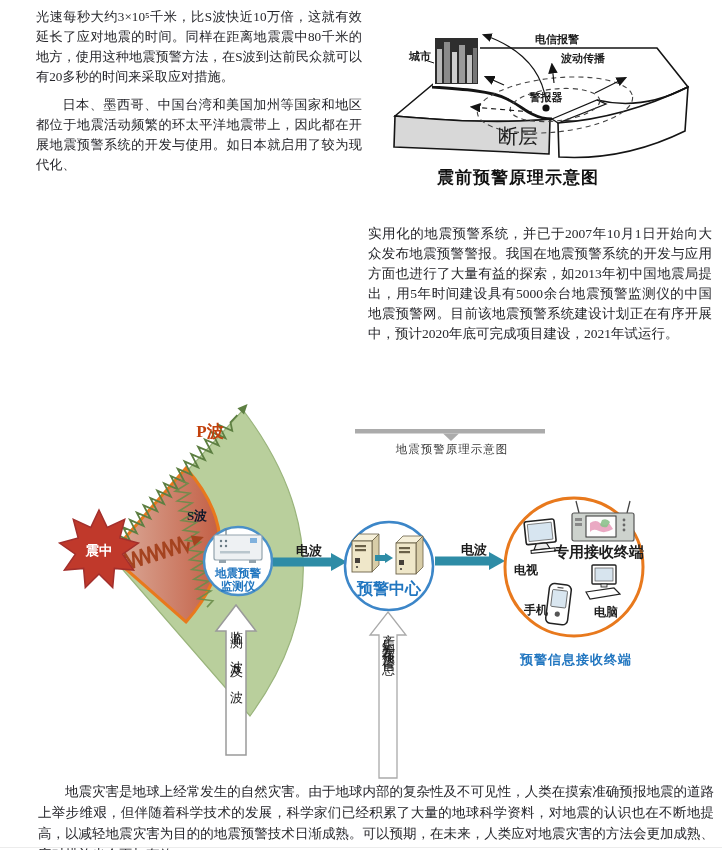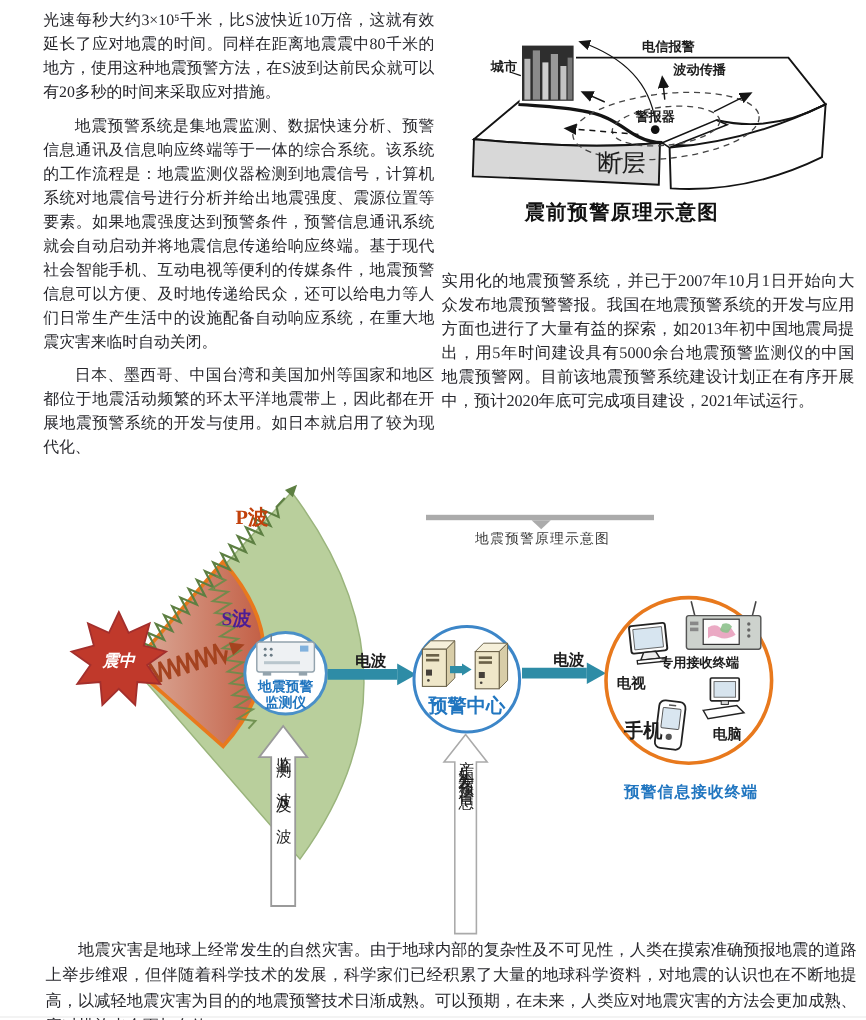--- a/index.html
+++ b/index.html
@@ -31,21 +31,20 @@
   .page-divider{position:absolute;left:0;top:847px;width:722px;height:1px;background:#ececec;}
   svg{display:block;}
 </style>
 </head>
 <body>
 
 <div class="page">
 
   <div class="col left-col">
     <p>光速每秒大约3×10⁵千米，比S波快近10万倍，这就有效延长了应对地震的时间。同样在距离地震震中80千米的地方，使用这种地震预警方法，在S波到达前民众就可以有20多秒的时间来采取应对措施。</p>
-    <p class="indent">地震预警系统是集地震监测、数据快速分析、预警信息通讯及信息响应终端等于一体的综合系统。该系统的工作流程是：地震监测仪器检测到地震信号，计算机系统对地震信号进行分析并给出地震强度、震源位置等要素。如果地震强度达到预警条件，预警信息通讯系统就会自动启动并将地震信息传递给响应终端。基于现代社会智能手机、互动电视等便利的传媒条件，地震预警信息可以方便、及时地传递给民众，还可以给电力等人们日常生产生活中的设施配备自动响应系统，在重大地震灾害来临时自动关闭。</p>
     <p class="indent">日本、墨西哥、中国台湾和美国加州等国家和地区都位于地震活动频繁的环太平洋地震带上，因此都在开展地震预警系统的开发与使用。如日本就启用了较为现代化、</p>
   </div>
 
   <div class="abs" style="left:392px;top:15px;width:325px;height:155px;">
     <svg width="325" height="155" viewBox="0 0 325 155">
       <defs>
         <marker id="ah" markerWidth="9" markerHeight="8" refX="7" refY="4" orient="auto">
           <polygon points="0,0 9,4 0,8" fill="#141414"></polygon>
         </marker>
       </defs>
@@ -215,29 +214,29 @@
         <polygon points="0,27 28,23 34,29 4,34" fill="#ffffff" stroke="#222" stroke-width="1.2"></polygon>
       </g>
 
       <polygon points="206,210 226,236 216,236 216,360 196,360 196,236 186,236" fill="#ffffff" stroke="#9a9a9a" stroke-width="1.5"></polygon>
       <polygon points="358,217 376,240 367,240 367,383 349,383 349,240 340,240" fill="#ffffff" stroke="#aaaaaa" stroke-width="1.3"></polygon>
     </svg>
   </div>
 
   <div class="wd-title" style="left:452px;top:449px;">地震预警原理示意图</div>
   <div class="dlabel serifb" style="left:210px;top:431px;font-size:17px;color:#c2410c;">P波</div>
-  <div class="dlabel serifb" style="left:197px;top:516px;font-size:16px;color:#4c1d95;">S波</div>
-  <div class="dlabel serifb" style="left:99px;top:551px;font-size:13.5px;color:#ffffff;font-style:italic;">震中</div>
+  <div class="dlabel serifb" style="left:197px;top:516px;font-size:13px;color:#0f172a;">S波</div>
+  <div class="dlabel serifb" style="left:99px;top:551px;font-size:13.5px;color:#ffffff;">震中</div>
   <div class="dlabel blue" style="left:238px;top:580px;font-size:11.5px;width:56px;white-space:normal;line-height:1.15;text-align:center;">地震预警监测仪</div>
   <div class="dlabel serifb" style="left:309px;top:551px;font-size:13px;">电波</div>
   <div class="dlabel blue" style="left:389px;top:589px;font-size:16px;">预警中心</div>
   <div class="dlabel serifb" style="left:474px;top:550px;font-size:13px;">电波</div>
   <div class="dlabel serifb" style="left:526px;top:570px;font-size:12px;">电视</div>
-  <div class="dlabel serifb" style="left:583px;top:552px;font-size:11px;">专用接收终端</div>
-  <div class="dlabel serifb" style="left:536px;top:610px;font-size:16px;">手机</div>
+  <div class="dlabel serifb" style="left:599px;top:552px;font-size:15px;">专用接收终端</div>
+  <div class="dlabel serifb" style="left:536px;top:610px;font-size:12px;">手机</div>
   <div class="dlabel serifb" style="left:606px;top:612px;font-size:12px;">电脑</div>
   <div class="dlabel blue" style="left:576px;top:660px;font-size:13px;letter-spacing:1px;">预警信息接收终端</div>
   <div class="vtext" style="left:236px;top:620px;letter-spacing:5px;">监测P波及S波</div>
   <div class="vtext" style="left:388px;top:624px;letter-spacing:3.5px;">产生和发布预警信息</div>
 
   <div class="bottom-para">
     <p>地震灾害是地球上经常发生的自然灾害。由于地球内部的复杂性及不可见性，人类在摸索准确预报地震的道路上举步维艰，但伴随着科学技术的发展，科学家们已经积累了大量的地球科学资料，对地震的认识也在不断地提高，以减轻地震灾害为目的的地震预警技术日渐成熟。可以预期，在未来，人类应对地震灾害的方法会更加成熟、应对措施也会更加有效。</p>
   </div>
 
   <div class="page-divider"></div>

